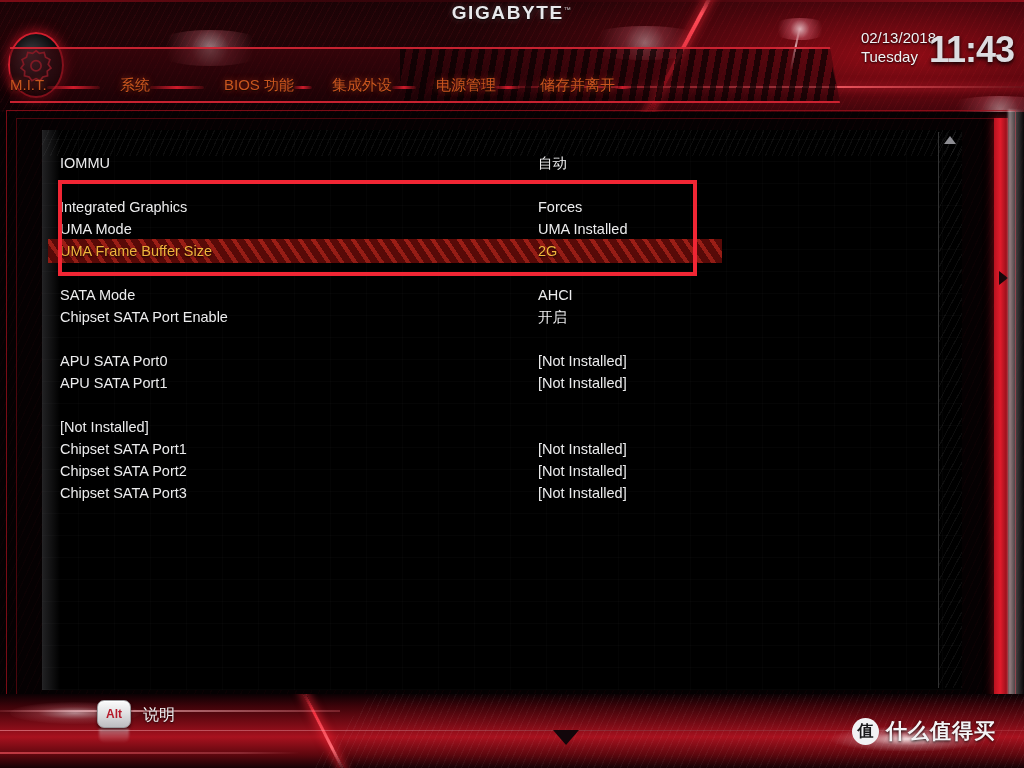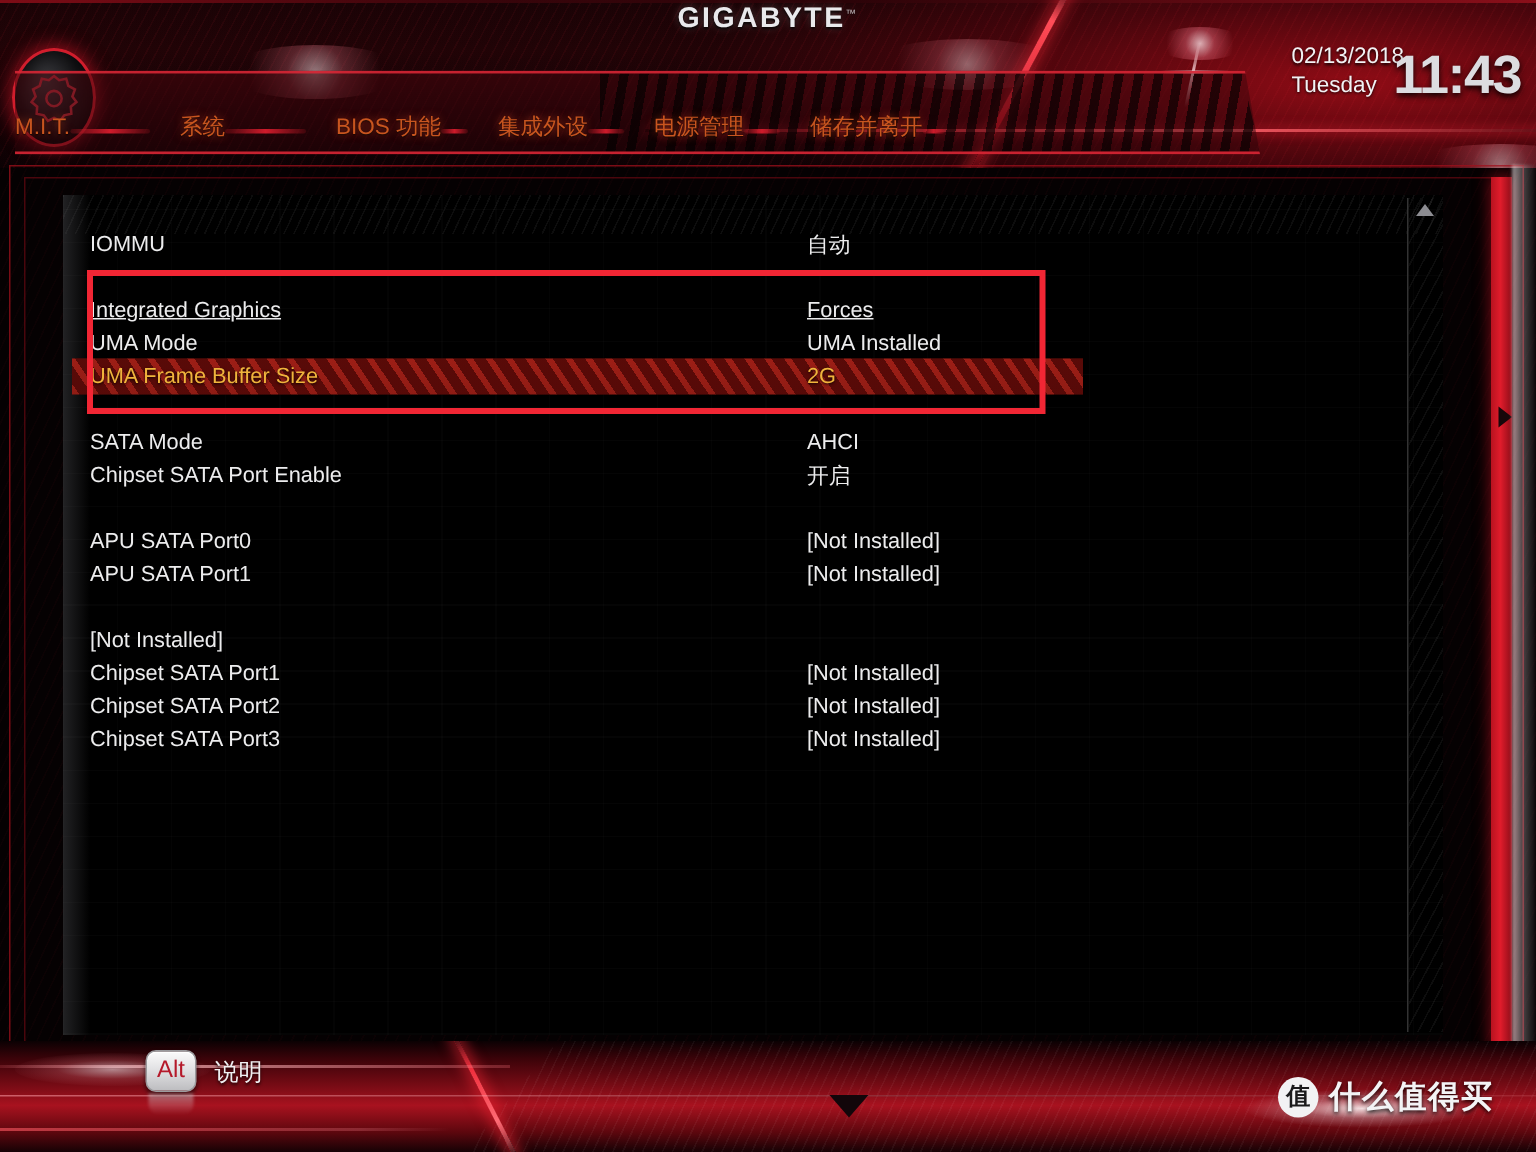--- a/index.html
+++ b/index.html
@@ -292,21 +292,21 @@
     background:radial-gradient(ellipse, rgba(255,235,240,.55) 0%, rgba(220,120,130,.25) 40%, rgba(150,30,40,0) 75%);
   }
 
   .altkey {
     position:absolute; left:97px; top:700px; width:34px; height:28px;
     border-radius:7px;
     background:linear-gradient(180deg,#fbfbfb 0%, #e2e2e4 45%, #bdbdc0 100%);
     border:1px solid #9a9a9d;
     box-shadow:0 2px 3px rgba(0,0,0,.55), inset 0 1px 0 rgba(255,255,255,.9);
     display:flex; align-items:center; justify-content:center;
-    font-size:16px; font-weight:normal; color:#b5192a;
+    font-size:12px; font-weight:bold; color:#b5192a;
   }
   .altkey-refl {
     position:absolute; left:99px; top:729px; width:30px; height:14px;
     border-radius:0 0 7px 7px;
     background:linear-gradient(180deg, rgba(220,220,225,.45) 0%, rgba(180,180,185,0) 100%);
     filter:blur(1px);
   }
   .alt-label {
     position:absolute; left:143px; top:705px;
     font-size:16px; color:#efeff1;
@@ -400,21 +400,21 @@
 
   <div class="panel">
     <div class="panel-grid"></div>
     <div class="panel-topshade"></div>
     <div class="panel-leftshade"></div>
     <div class="rows" id="rows">
         <div class="row" style="top: 22px;">
           <div class="k">IOMMU</div>
           <div class="v">自动</div>
         </div>
-        <div class="row" style="top: 66px; text-decoration: underline;">
+        <div class="row" style="top: 66px;">
           <div class="k">Integrated Graphics</div>
           <div class="v">Forces</div>
         </div>
         <div class="row" style="top: 88px;">
           <div class="k">UMA Mode</div>
           <div class="v">UMA Installed</div>
         </div>
         <div class="row sel" style="top: 110px;">
           <div class="hl"></div>
           <div class="k">UMA Frame Buffer Size</div>

